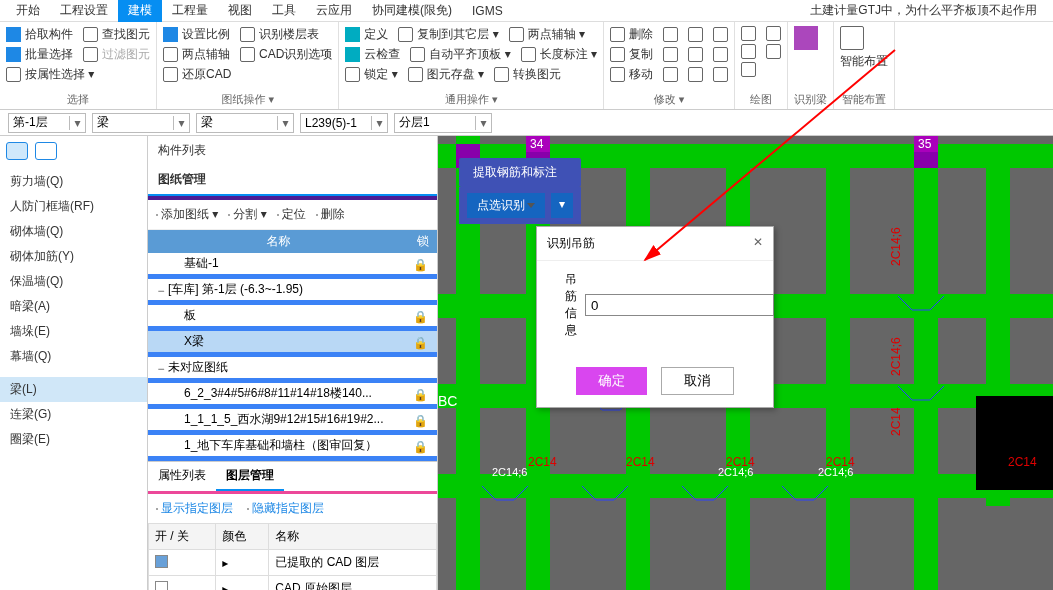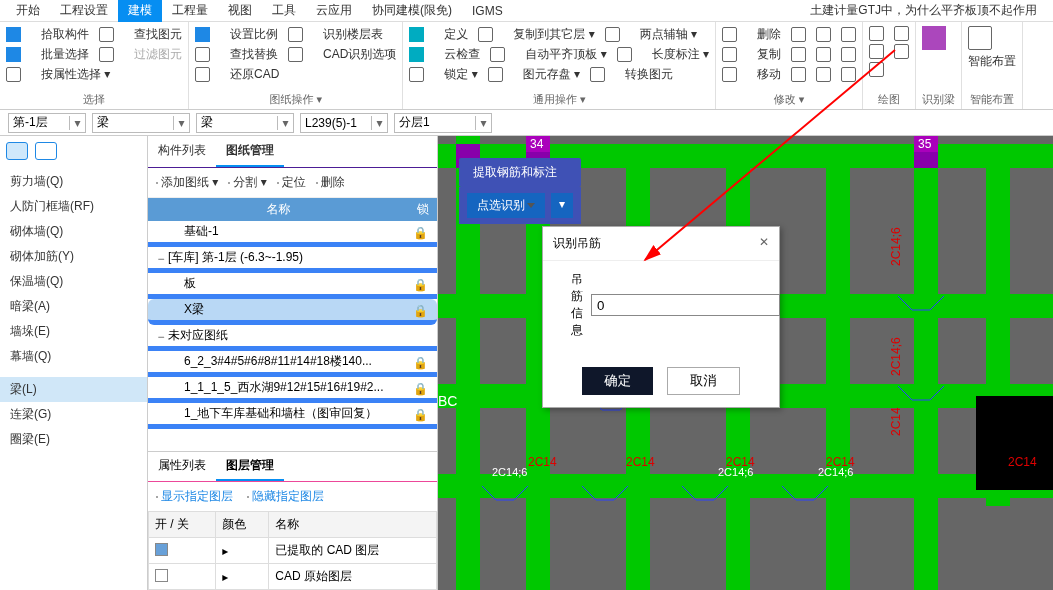--- a/index.html
+++ b/index.html
@@ -7,21 +7,21 @@
     
     .menubar { display:flex; align-items:center; height:22px; padding:0 6px; border-bottom:1px solid #ddd; }
     .menubar span { padding:3px 10px; color:#333; }
     .menubar .active { background:#068ef2; color:#fff; }
     .menubar .right { margin-left:auto; font-size:12px; color:#333; white-space:nowrap; }
     
     .ribbon { display:flex; height:88px; border-bottom:1px solid #ccc; }
     .rgroup { display:flex; flex-direction:column; padding:4px 6px 0; border-right:1px solid #e0e0e0; }
     .rgroup .rows { flex:1; display:flex; flex-direction:column; gap:3px; }
     .rgroup .row { display:flex; gap:10px; }
-    .ritem { display:inline-flex; align-items:center; gap:20px; color:#333; white-space:nowrap; }
+    .ritem { display:inline-flex; align-items:center; gap:4px; color:#333; white-space:nowrap; }
     .ritem .ic { width:15px; height:15px; display:inline-block; }
     .glabel { text-align:center; color:#666; font-size:11px; padding:2px 0; }
     
     .ic-blue { background:#1e88e5; }
     .ic-mag { background:#ab47bc; }
     .ic-cyan { background:#00acc1; }
     .ic-o { border:1px solid #666; border-radius:2px; }
     
     .selectors { display:flex; align-items:center; height:26px; gap:6px; padding:0 8px; border-bottom:1px solid #ccc; }
     .selectors .sel { display:inline-flex; align-items:center; border:1px solid #bbb; height:20px; background:#fff; }
@@ -30,35 +30,35 @@
     
     .main { display:flex; height:454px; }
     .sidebar { width:148px; border-right:1px solid #ccc; display:flex; flex-direction:column; }
     .sidebar .tool { padding:6px; }
     .sidebar .tool span { display:inline-block; width:22px; height:18px; border:1px solid #1e88e5; margin-right:4px; border-radius:3px; }
     .sidebar .tool span.active{ background:#cfe8fb; }
     .sidebar ul { list-style:none; flex:1; overflow:auto; }
     .sidebar li { padding:4px 10px; color:#333; }
     .sidebar li.sel { background:#d0e7f8; }
     .mid { width:290px; border-right:1px solid #ccc; display:flex; flex-direction:column; }
-    .tabs { display:flex; border-bottom:1px solid #4c1d95; }
+    .tabs { display:flex; border-bottom:4px solid #4c1d95;flex-direction:column; }
     .tabs span { padding:6px 10px; color:#333; }
     .tabs span.active { border-bottom:2px solid #068ef2; font-weight:bold; }
     .panel-toolbar { display:flex; gap:10px; padding:6px 8px; color:#333; border-bottom:1px solid #eee;}
     .panel-toolbar span { display:inline-flex; align-items:center; gap:3px;}
     .panel-head { display:flex; background:#5a9bd5; color:#fff; }
     .panel-head .c1{ flex:1; text-align:center; padding:3px;}
     .panel-head .c2{ width:28px; text-align:center; padding:3px;}
     .tree { flex:0 0 auto; }
     .tree .node { display:flex; padding:2px 6px; border-bottom:5px solid #3b82f6; align-items:flex-end;}
     .tree .node .lbl { flex:1; overflow:hidden; text-overflow:ellipsis; white-space:nowrap;}
     .tree .node .lock { width:20px; color:#e69b00; text-align:center;}
-    .tree .node.hl { background:#b9d8f5;border-radius:6px;}
+    .tree .node.hl { background:#b9d8f5;}
     .tree .exp { width:14px; color:#666; text-align:center;}
-    .tabs2 { display:flex; border-top:1px solid #ccc; border-bottom:1px solid #ec4899; }
+    .tabs2 { display:flex; border-top:1px solid #ccc; border-bottom:3px solid #ec4899; }
     .tabs2 span { padding:5px 10px; }
     .tabs2 span.active { border-bottom:2px solid #068ef2; font-weight:bold;}
     .toggles{ padding:6px 8px; display:flex; gap:14px; color:#1e88e5;}
     .toggles span{display:inline-flex;align-items:center;gap:3px;}
     .tbl thead td{ background:#f4f4f4; padding:4px 6px; border:1px solid #ddd;}
     .tbl td{ padding:4px 6px; border:1px solid #ddd;}
     .tbl { width:100%; border-collapse:collapse;}
     .chk{ width:13px;height:13px;border:1px solid #888;display:inline-block;}
     .chk.on{ background:#68a0d8;}
     
@@ -69,29 +69,29 @@
     .ticktxt{ fill:#fff; font-size:12px; }
     .redtxt { fill:#d00; font-size:12px;}
     .whitetxt{ fill:#fff; font-size:11px;}
     
     .pop { position:absolute; }
     .pop1 { left:21px; top:22px; }
     .pop1 .hdr{ background:#3f51b5; color:#fff; padding:6px 14px; border-radius:2px;}
     .pop1 .btnrow{ background:#3f51b5; padding:6px 8px; display:flex; gap:6px;}
     .pop1 .btnrow .btn{ background:#1565c0; color:#fff; padding:4px 10px;}
     .pop1 .btnrow .arrow{ background:#1565c0; color:#fff; padding:4px 8px;}
-    .dialog { position:absolute; left:104px; top:90px; width:238px; background:#fff; border:1px solid #aaa; box-shadow:2px 2px 6px rgba(0,0,0,.3);}
+    .dialog { position:absolute; left:98px; top:90px; width:238px; background:#fff; border:1px solid #aaa; box-shadow:2px 2px 6px rgba(0,0,0,.3);}
     .dialog .ttl{ display:flex; padding:8px 10px; border-bottom:1px solid #eee;}
     .dialog .ttl .x{ margin-left:auto; color:#666;}
     .dialog .body{ padding:10px 28px;}
     .dialog .frow{ display:flex; align-items:center; gap:8px; margin-bottom:10px;}
     .dialog .frow label{ width:72px; text-align:left;}
     .dialog .frow input{ flex:1; border:1px solid #888; padding:3px 5px; height:22px;}
     .dialog .btns{ display:flex; justify-content:center; gap:14px; padding:8px 0 12px;}
-    .dialog .btns .ok{ background:#0f172a; color:#fff; border:none; padding:4px 22px;}
+    .dialog .btns .ok{ background:#d946ef; color:#fff; border:none; padding:4px 22px;}
     .dialog .btns .ca{ background:#fff; border:1px solid #aaa; padding:4px 22px;}
     
     .annot-arrow { position:absolute; pointer-events:none; }
     .caret{display:inline-block;width:0;height:0;border-left:4px solid transparent;border-right:4px solid transparent;border-top:5px solid #555;margin-left:2px;vertical-align:middle;}
     .del-ic{color:#d32f2f;}
   </style>
 </head>
 <body>
 
 <div class="menubar">
@@ -147,21 +147,21 @@
             <span>设置比例</span>
           </span>
         <span class="ritem">
             <i class="ic ic-o"></i>
             <span>识别楼层表</span>
           </span>
       </div>
       <div class="row">
         <span class="ritem">
             <i class="ic ic-o"></i>
-            <span>查找替换</span>
+            <span>两点辅轴</span>
           </span>
         <span class="ritem">
             <i class="ic ic-o"></i>
             <span>CAD识别选项</span>
           </span>
       </div>
       <div class="row">
         <span class="ritem">
             <i class="ic ic-o"></i>
             <span>还原CAD</span>

